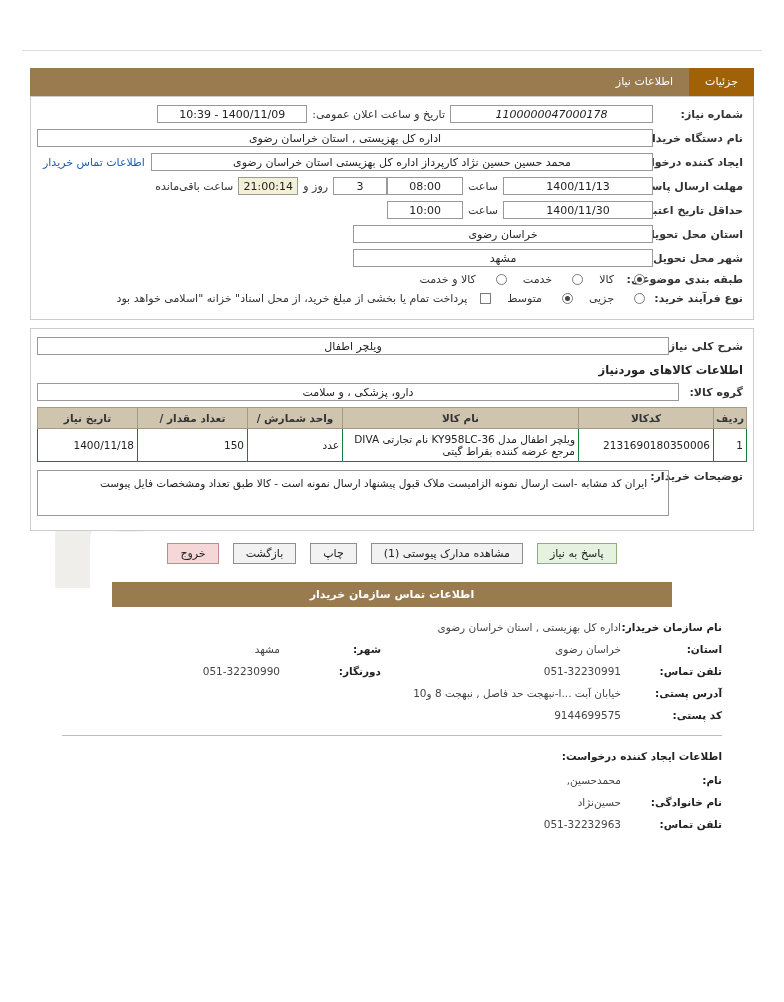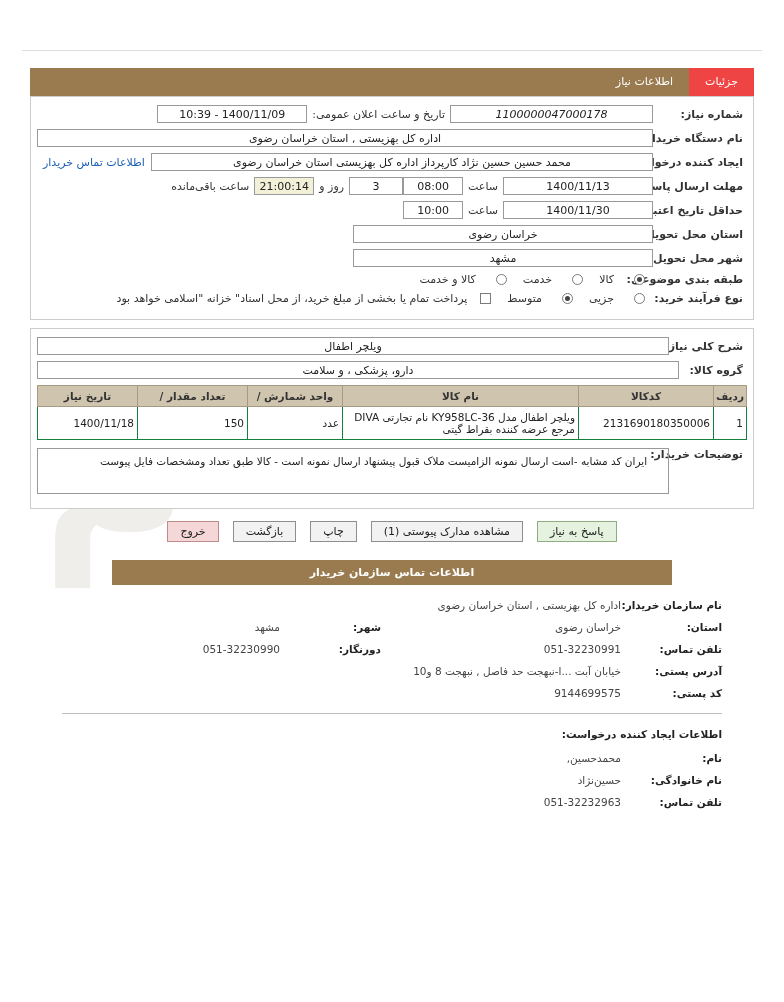--- a/index.html
+++ b/index.html
@@ -59,21 +59,21 @@
   }
   .tab {
     color: #ffffff;
     font-size: 11px;
     padding: 0 16px;
     line-height: 28px;
     height: 28px;
     cursor: pointer;
   }
   .tab.active {
-    background: #ef4444;
+    background: #a16207;
     text-align: right;
   }
   
   .panel {
     border: 1px solid #cccccc;
     margin: 0 8px 8px 8px;
     background: #ffffff;
     padding: 8px 6px;
   }
   .row {
@@ -106,21 +106,21 @@
     padding: 0 4px;
     box-sizing: border-box;
     white-space: nowrap;
     overflow: hidden;
   }
   .fld.num { width: 203px; font-style: italic; }
   .fld.date { width: 150px; }
   .fld.grow { flex: 1 1 auto; }
   .fld.mid { width: 300px; }
   .fld.xs { width: 54px; }
-  .fld.time { width: 60px; }
+  .fld.time { width: 76px; }
   .fld.timer {
     width: 60px;
     background: #f3f0d8;
     border: 1px solid #999;
   }
   .link {
     color: #1b5fb4;
     font-size: 11px;
     text-decoration: none;
     cursor: pointer;
@@ -374,20 +374,21 @@
 
     </div>
 
     <div class="panel">
 
       <div class="row">
         <div class="lbl w70">شرح کلی نیاز:</div>
         <div class="fld grow">ویلچر اطفال</div>
       </div>
 
+      <div class="section-title">اطلاعات کالاهای موردنیاز</div>
 
       <div class="row">
         <div class="lbl w60">گروه کالا:</div>
         <div class="fld grow">دارو، پزشکی ، و سلامت</div>
       </div>
 
       <table class="goods">
         <thead>
           <tr>
             <th style="width:28px">ردیف</th>

